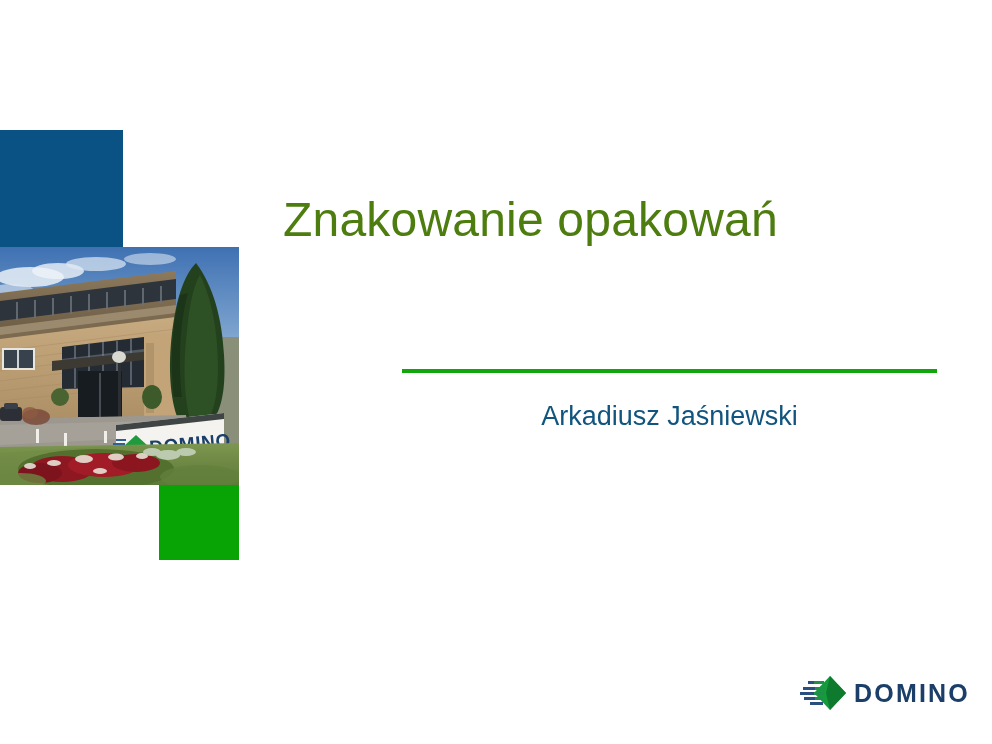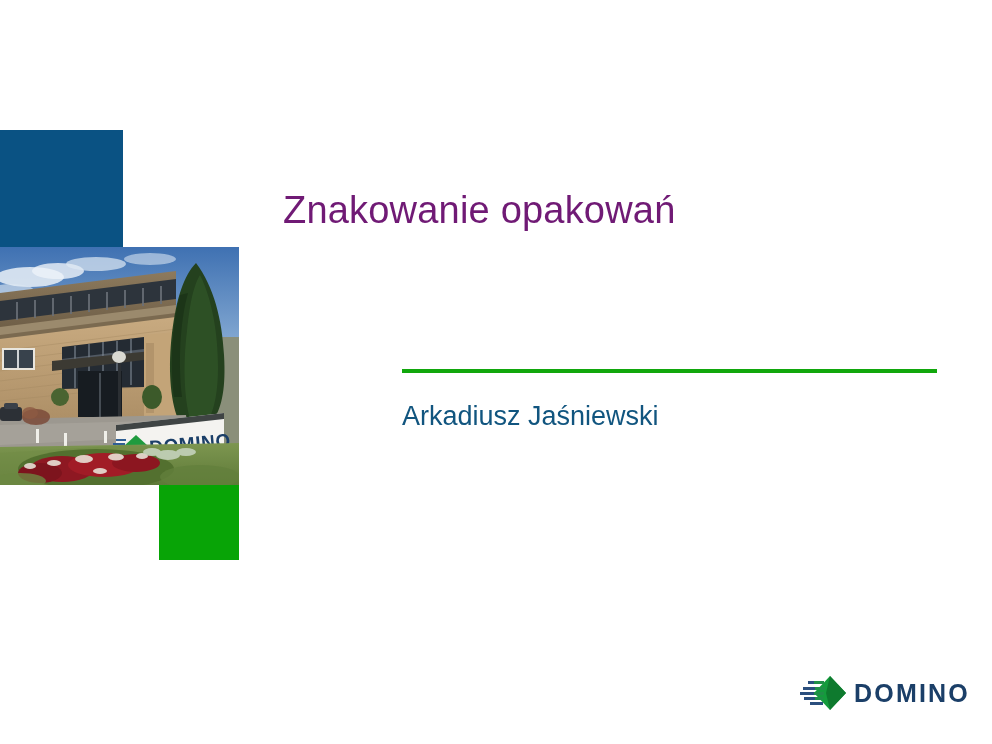--- a/index.html
+++ b/index.html
@@ -51,45 +51,46 @@
   .photo svg { display: block; }
 
   
   .title-block {
     position: absolute;
     left: 283px;
     top: 175px;
     width: 660px;
   }
   .title-line {
-    color: #701a75;
-    font-size: 38px;
+    color: #4d7c0f;
+    font-size: 48px;
     line-height: 70px;
     font-weight: 400;
     letter-spacing: 0.2px;
     white-space: nowrap;
+    margin-top: 10px;
   }
 
   
   .divider {
     position: absolute;
     left: 402px;
     top: 369px;
     width: 535px;
     height: 4px;
     background: #11a70c;
   }
 
   
   .author {
     position: absolute;
     left: 402px;
     top: 398px;
     width: 535px;
-    text-align: left;
+    text-align: center;
     color: #11557f;
     font-size: 27px;
     line-height: 36px;
     font-weight: 400;
   }
 
   
   .logo {
     position: absolute;
     left: 800px;

